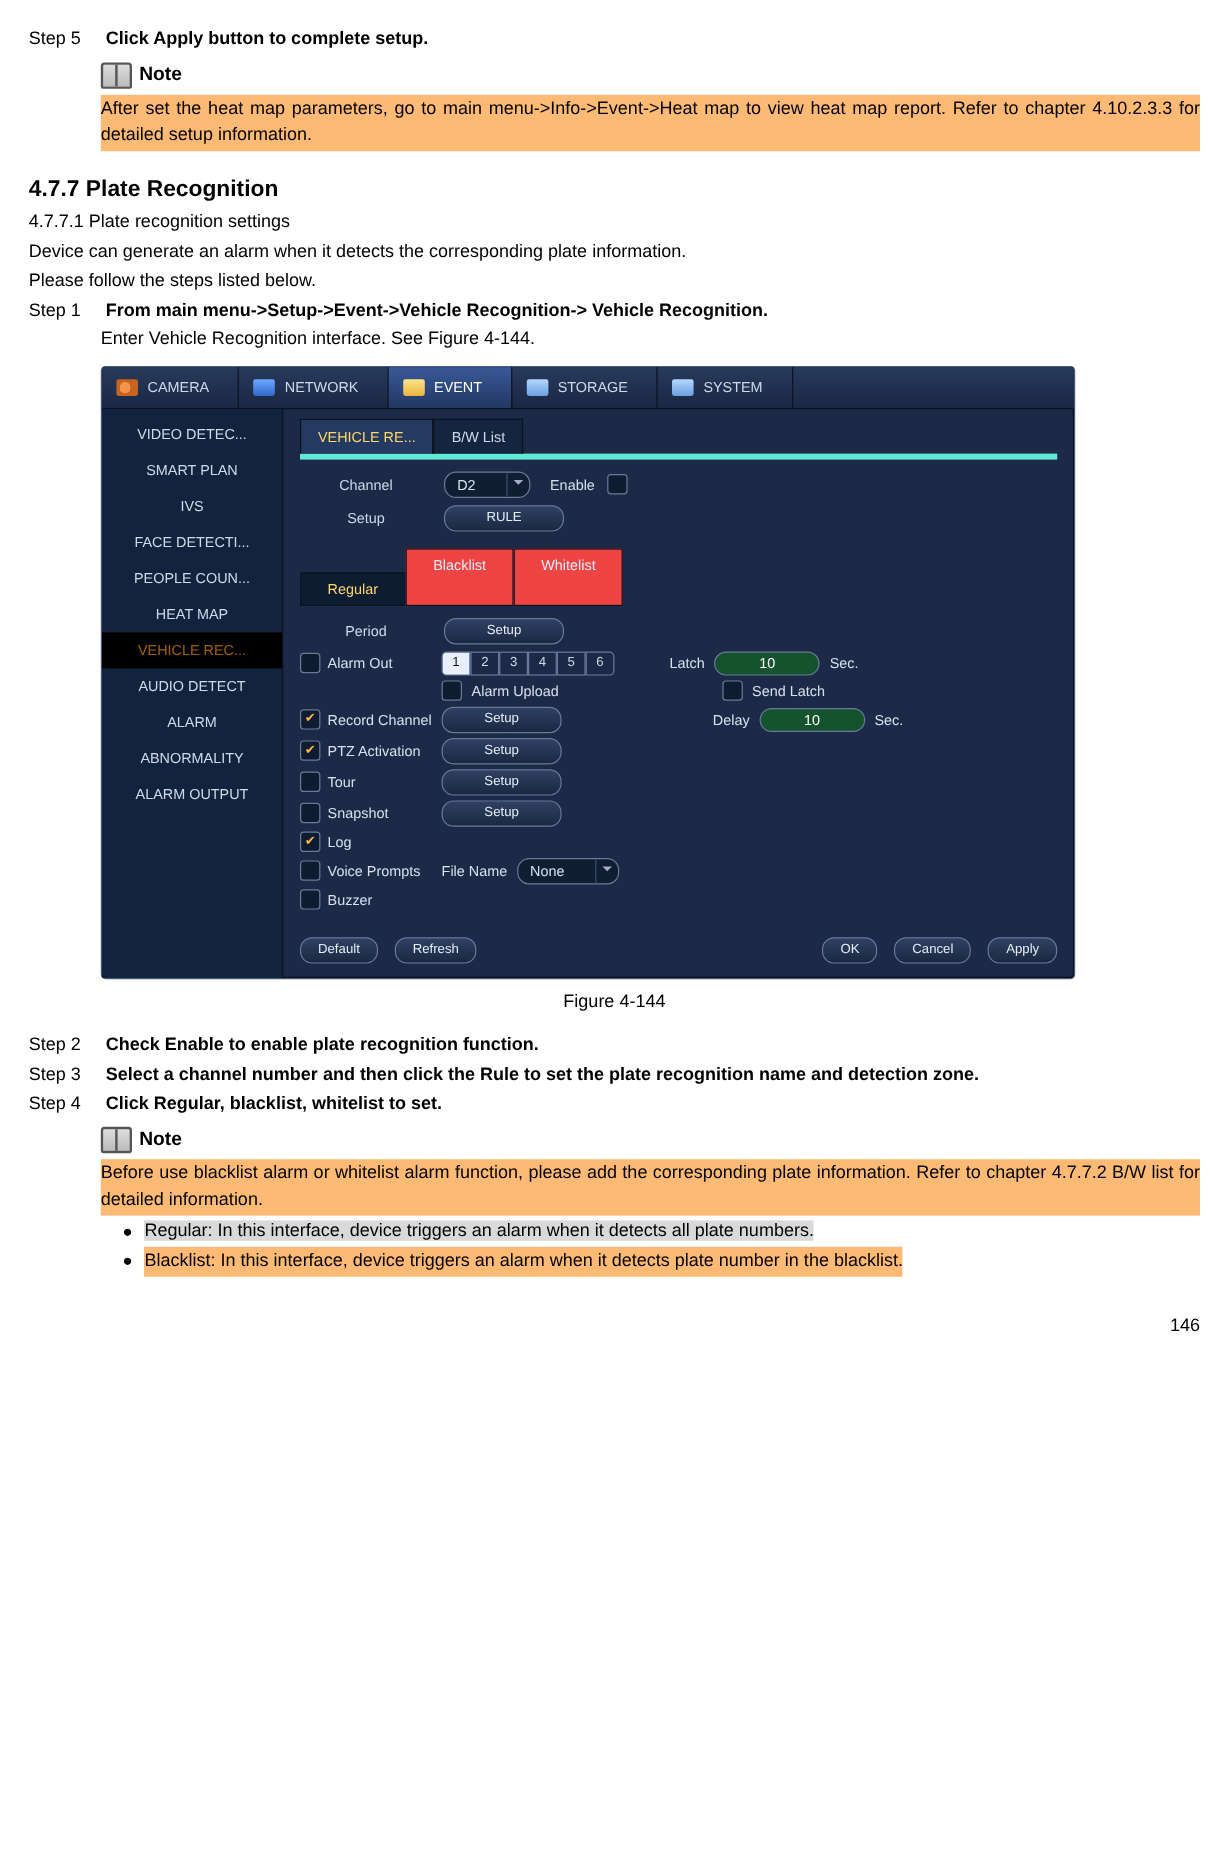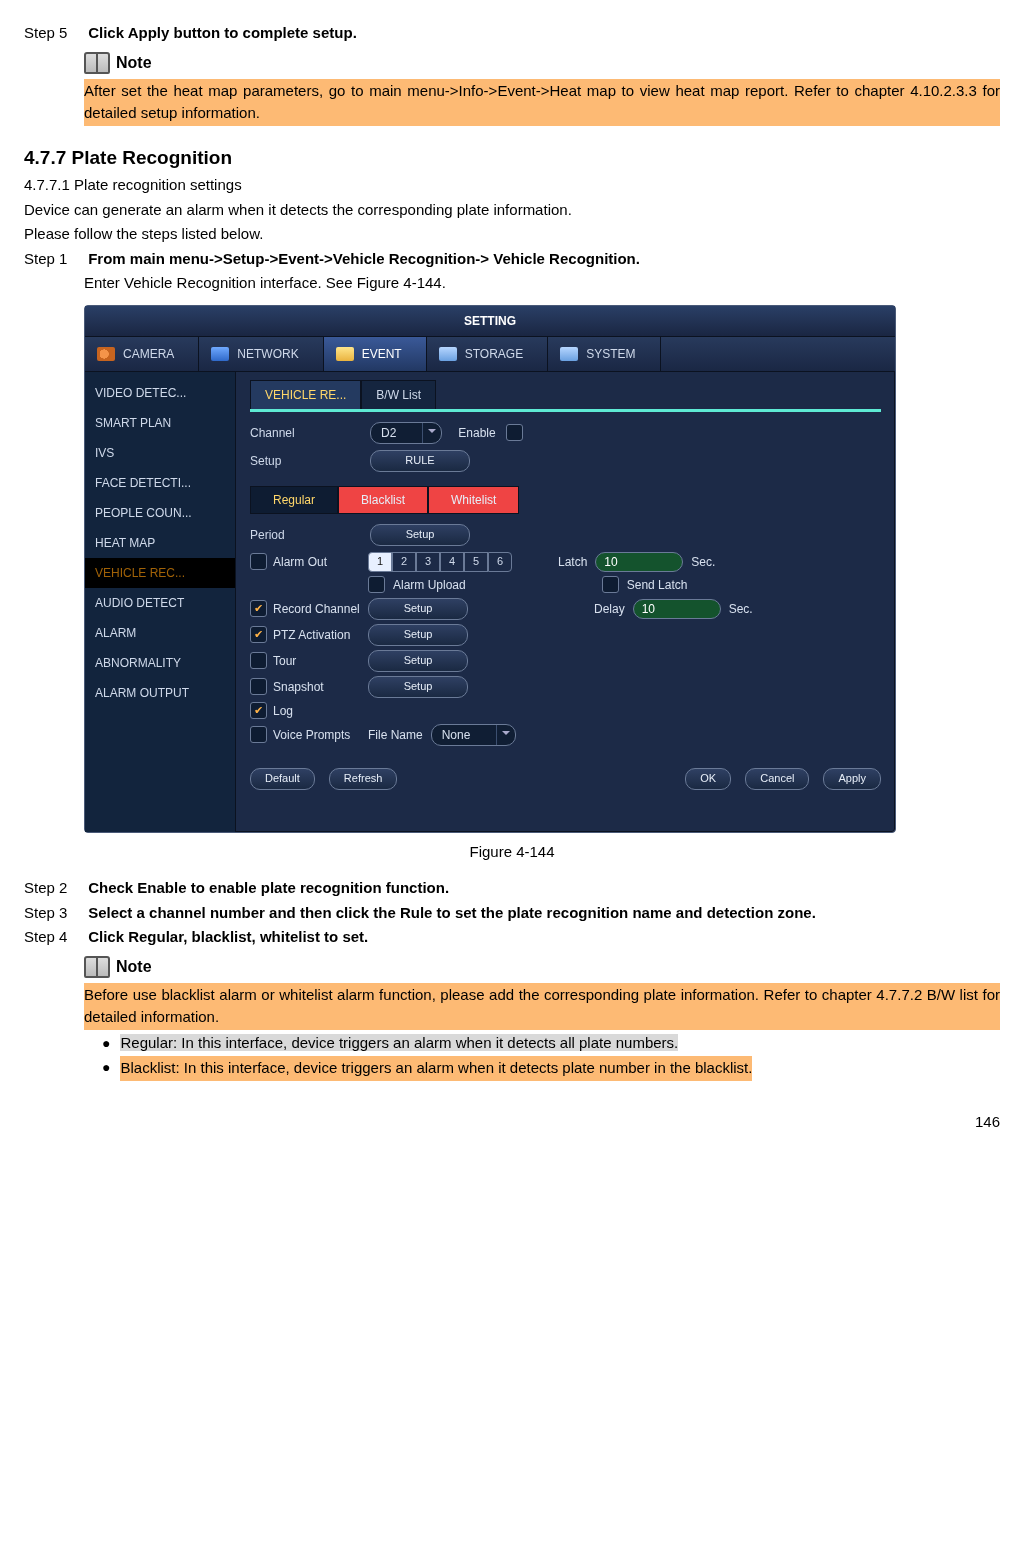--- a/index.html
+++ b/index.html
@@ -45,45 +45,45 @@
     background: linear-gradient(#2a3f66,#1a2642); border-bottom:1px solid #0b1220;}
   .sw-tabs { display:flex; background:linear-gradient(#283a5c,#1a2744); border-bottom:1px solid #0b1220;}
   .sw-tab { flex:0 0 auto; padding:8px 24px 8px 12px; display:flex; align-items:center; gap:8px; color:#cfd9ea; border-right:1px solid #0b1220;}
   .sw-tab.active { background:linear-gradient(#3a5998,#223863); color:#fff;}
   .tab-ico { width:18px; height:14px; border-radius:2px; }
   .ico-cam { background: radial-gradient(circle at 40% 50%, #f4944a 35%, #c7641f 36%);}
   .ico-net { background: linear-gradient(#6fa9ff,#2f69c9);}
   .ico-evt { background: linear-gradient(#ffe58a,#eab33f);}
   .ico-sto { background: linear-gradient(#b6d6ff,#6aa0e0);}
   .ico-sys { background: linear-gradient(#b6d6ff,#6aa0e0);}
-  .sw-body { display:flex; min-height:460px;}
+  .sw-body { display:flex; min-height:460px;text-align:center;}
   .sw-side { width:150px; background:#12243d; border-right:1px solid #0b1220; padding:6px 0;}
   .side-item { padding:6px 10px; color:#cfd9ea; font-size:12px;}
   .side-item.active { background:#000; color:#a16207;}
   .sw-content { flex:1; padding:8px 14px 12px 14px;}
-  .ctabs { display:flex; gap:0; border-bottom:3px solid #5eead4; margin-bottom:10px; align-items:flex-end;}
+  .ctabs { display:flex; gap:0; border-bottom:5px solid #5eead4; margin-bottom:10px; align-items:flex-end;}
   .ctab { padding:5px 14px; background:#15253f; color:#cfd9ea; border:1px solid #0b1220; border-bottom:none; font-size:12px;}
   .ctab.active { background:#243a60; color:#ffd76a;}
   .row { display:flex; align-items:center; gap:10px; margin:6px 0;}
   .lbl { width:110px; color:#cfd9ea;}
   .pill-btn {
     display:inline-flex; align-items:center; justify-content:center;
     height:20px; border-radius:10px; border:1px solid #6a7a97;
     background:linear-gradient(#2f4063,#1a2942); color:#e6edf7; padding:0 14px; font-size:11px;
   }
   .pill-btn.wide { min-width:70px;}
   .combo { display:inline-flex; align-items:center; height:20px; border:1px solid #6a7a97; border-radius:10px; background:#101e34;}
   .combo .val { padding:0 26px 0 10px;}
   .combo .dd { width:18px; height:100%; border-left:1px solid #3c4f70; display:flex; align-items:center; justify-content:center;}
   .combo .dd::after { content:""; border:4px solid transparent; border-top-color:#aac;}
   .chk { width:15px; height:15px; border:1px solid #6a7a97; border-radius:3px; display:inline-flex; align-items:center; justify-content:center; background:#0e1c32;}
   .chk.on::after { content:"✔"; font-size:11px; color:#ffb347; }
   .subtabs { display:flex; gap:0; margin:14px 0 10px 0;}
   .subtab { padding:4px 22px; border:1px solid #0b1220; background:#ef4444; color:#e6edf7; font-size:12px;}
-  .subtab.active { background:#0e1c32; color:#ffd76a; }
+  .subtab.active { background:#0e1c32; color:#ffd76a;margin-top:20px; }
   .chk-row { display:flex; align-items:center; gap:8px; margin:4px 0;}
   .chk-row .lbl2 { width:110px; display:flex; align-items:center; gap:6px;}
   .num-seg { display:flex; gap:0;}
   .seg { width:22px; height:18px; border:1px solid #6a7a97; display:flex; align-items:center; justify-content:center; font-size:11px; color:#cfd9ea;}
   .seg.first { border-radius:4px 0 0 4px;}
   .seg.last  { border-radius:0 4px 4px 0;}
   .seg.on { background:#e8f0ff; color:#111;}
   .txt-in { height:18px; border:1px solid #6a7a97; border-radius:10px; background:#14532d; color:#fff; padding:0 8px; min-width:70px;}
   .footer-btns { display:flex; gap:14px; margin-top:22px; align-items:center;}
   .footer-btns .spacer { flex:1;}
@@ -109,21 +109,20 @@
 <div class="subsec">Device can generate an alarm when it detects the corresponding plate information.</div>
 <div class="subsec">Please follow the steps listed below.</div>
 <div class="step-line">
   <span class="step-num">Step 1</span>
   <span class="step-body">From main menu-&gt;Setup-&gt;Event-&gt;Vehicle Recognition-&gt; Vehicle Recognition.</span>
 </div>
 <div class="indent">Enter Vehicle Recognition interface. See Figure 4-144.</div>
 
 <div class="figure-wrap">
   <div class="setting-window">
-    <div class="sw-title">SETTING</div>
     <div class="sw-tabs">
       <div class="sw-tab">
           <span class="tab-ico ico-cam"></span>
           <span>CAMERA</span>
         </div>
       <div class="sw-tab">
           <span class="tab-ico ico-net"></span>
           <span>NETWORK</span>
         </div>
       <div class="sw-tab active">
@@ -255,20 +254,26 @@
           <span class="lbl2">
               <span class="chk"></span>
               <span>Voice Prompts</span>
             </span>
           <span>File Name</span>
           <span class="combo">
             <span class="val">None</span>
             <span class="dd"></span>
           </span>
         </div>
+        <div class="chk-row">
+          <span class="lbl2">
+              <span class="chk"></span>
+              <span>Buzzer</span>
+            </span>
+        </div>
 
         <div class="footer-btns">
           <span class="pill-btn">Default</span>
           <span class="pill-btn">Refresh</span>
           <span class="spacer"></span>
           <span class="pill-btn">OK</span>
           <span class="pill-btn">Cancel</span>
           <span class="pill-btn">Apply</span>
         </div>
       </div>

